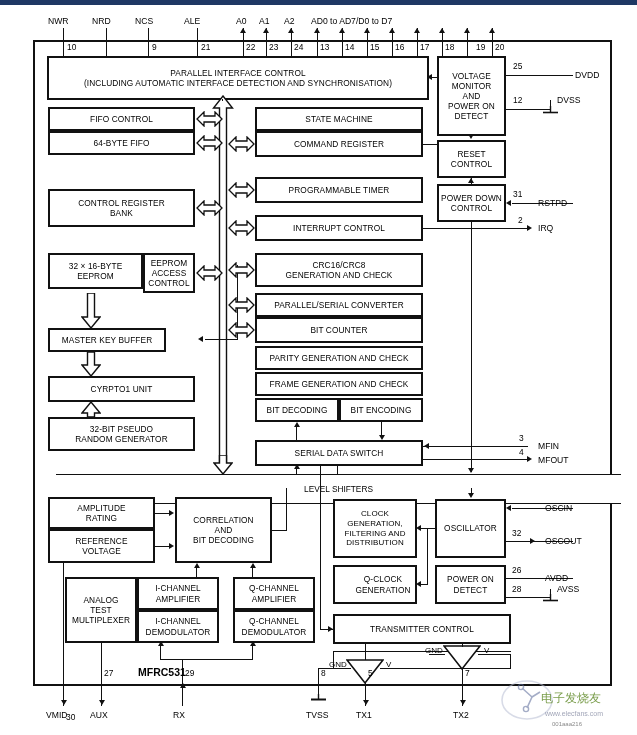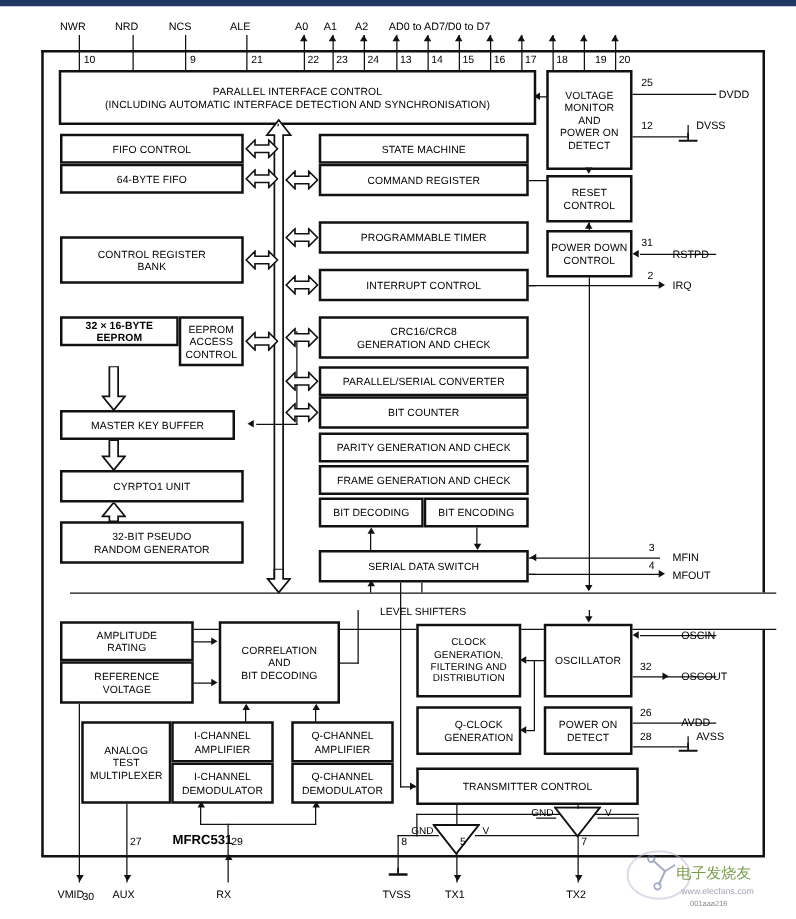--- a/index.html
+++ b/index.html
@@ -251,30 +251,30 @@
   <div class="box thick" style="left:48px;top:107px;width:147px;height:24px;">
     <span>FIFO CONTROL</span>
   </div>
   <div class="box thick" style="left:48px;top:131px;width:147px;height:24px;">
     <span>64-BYTE FIFO</span>
   </div>
   <div class="box thick" style="left:48px;top:189px;width:147px;height:38px;white-space:pre-line;">
     <span>CONTROL REGISTER
 BANK</span>
   </div>
-  <div class="box thick" style="left:48px;top:253px;width:95px;height:24px;white-space:pre-line;font-weight:bold;">
+  <div class="box thick" style="left:48px;top:253px;width:95px;height:36px;white-space:pre-line;">
     <span>32 × 16-BYTE
 EEPROM</span>
   </div>
   <div class="box thick" style="left:143px;top:253px;width:52px;height:40px;white-space:pre-line;">
     <span>EEPROM
 ACCESS
 CONTROL</span>
   </div>
-  <div class="box thick" style="left:48px;top:328px;width:140px;height:24px;">
+  <div class="box thick" style="left:48px;top:328px;width:118px;height:24px;">
     <span>MASTER KEY BUFFER</span>
   </div>
   <div class="box thick" style="left:48px;top:376px;width:147px;height:26px;">
     <span>CYRPTO1 UNIT</span>
   </div>
   <div class="box thick" style="left:48px;top:417px;width:147px;height:34px;white-space:pre-line;">
     <span>32-BIT PSEUDO
 RANDOM GENERATOR</span>
   </div>
 

